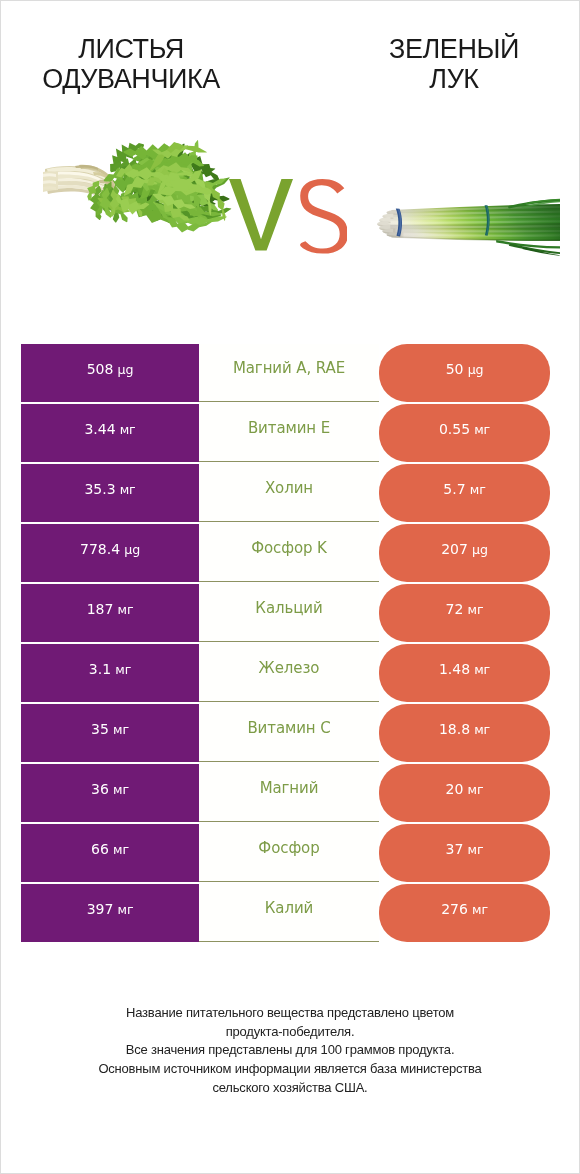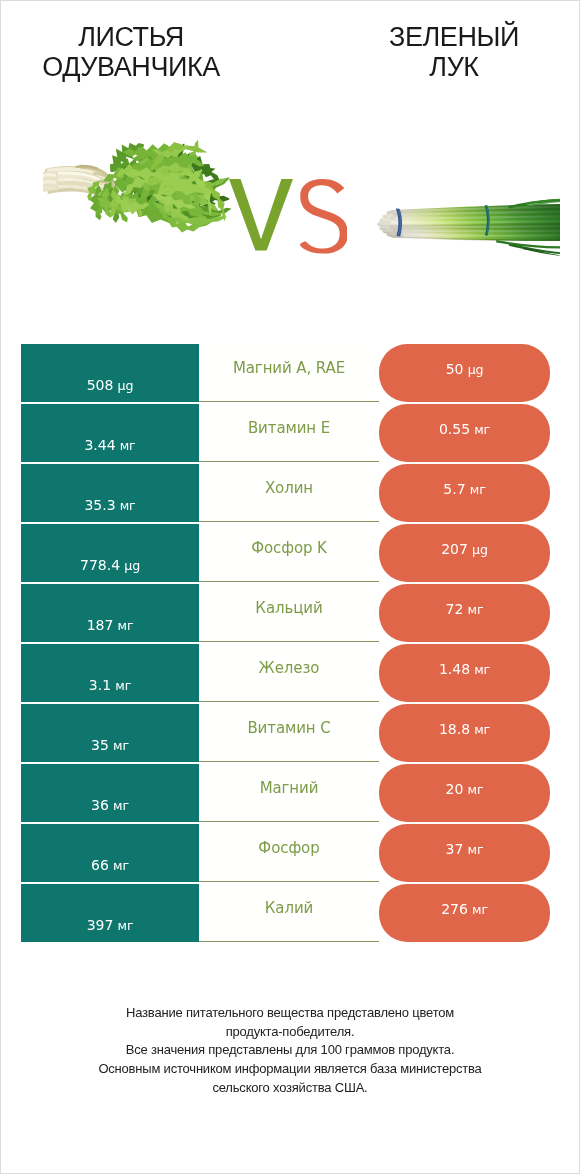--- a/index.html
+++ b/index.html
@@ -1,37 +1,37 @@
 <!DOCTYPE html>
 <html><head>
 <meta charset="utf-8">
 <style>
   html,body{margin:0;padding:0;}
   body{width:580px;height:1174px;background:#fff;font-family:"Liberation Sans",sans-serif;
        -webkit-font-smoothing:antialiased;overflow:hidden;}
   .page{position:relative;width:578px;height:1172px;border:1px solid #dcdcdc;background:#fff;box-sizing:content-box;}
   
-  .titles{position:absolute;left:0;top:0;width:578px;height:92px;}
+  .titles{position:absolute;left:0;top:12px;width:578px;height:92px;}
   .title{position:absolute;top:21px;text-align:center;font-size:27px;line-height:30px;
          color:#1a1a1a;font-weight:400;letter-spacing:-0.42px;}
   .title.left{left:0;width:260px;}
   .title.right{left:324px;width:258px;}
   
   .hero{position:absolute;left:0;top:0;width:578px;height:292px;}
   .greens{position:absolute;left:38px;top:125px;width:204px;height:110px;}
   .onion{position:absolute;left:374px;top:193px;width:190px;height:64px;overflow:hidden;clip-path:inset(0 5px 0 0);}
   .vs{position:absolute;left:228px;top:178px;width:118px;height:76px;}
   .vs .v{fill:#7aa32e;}
   .vs .s{fill:#e0664a;}
   
   .tbl{position:absolute;left:20px;top:343px;width:537px;}
   .row{display:flex;height:58px;margin-bottom:2px;}
   .row:last-child{margin-bottom:14px;}
   .cell{display:flex;align-items:center;justify-content:center;padding-bottom:9px;box-sizing:border-box;}
-  .cleft{width:178px;background:#0f766e;color:#fff;align-items:flex-end;}
+  .cleft{width:178px;background:#701a75;color:#fff;}
   .cmid{width:180px;background:#fffffd;color:#7d9c47;border-bottom:1px solid #8d9260;}
   .cright{width:171px;background:#e0664a;color:#fff;border-radius:28px;}
   .val{font-family:"DejaVu Sans",sans-serif;font-size:14px;font-weight:400;white-space:nowrap;letter-spacing:0px;}
   .val .u{font-size:12.6px;letter-spacing:-0.15px;margin-left:4.2px;}
   .nut{font-family:"DejaVu Sans",sans-serif;font-size:15px;font-weight:400;white-space:nowrap;letter-spacing:-0.1px;}
   
   .foot{position:absolute;left:0;top:1003px;width:578px;text-align:center;
         font-size:13px;line-height:18.7px;color:#222;letter-spacing:-0.2px;}
 </style>
 </head>

